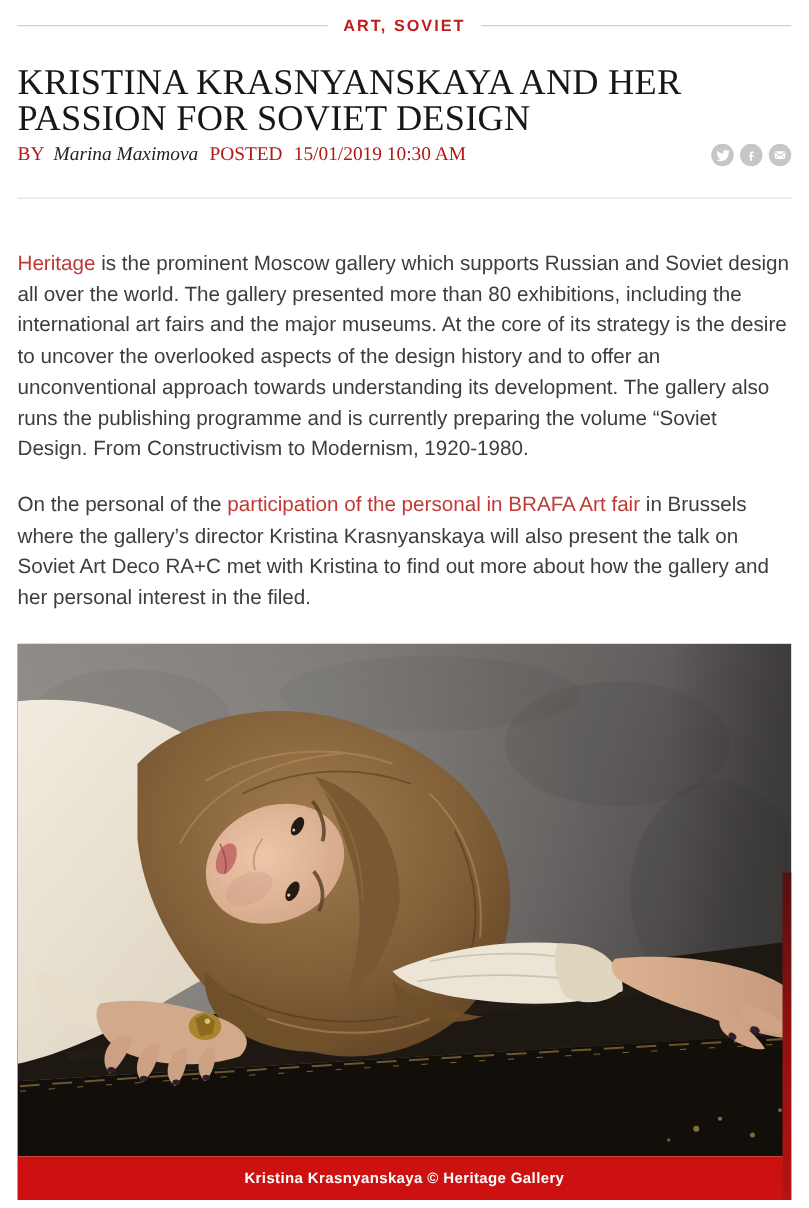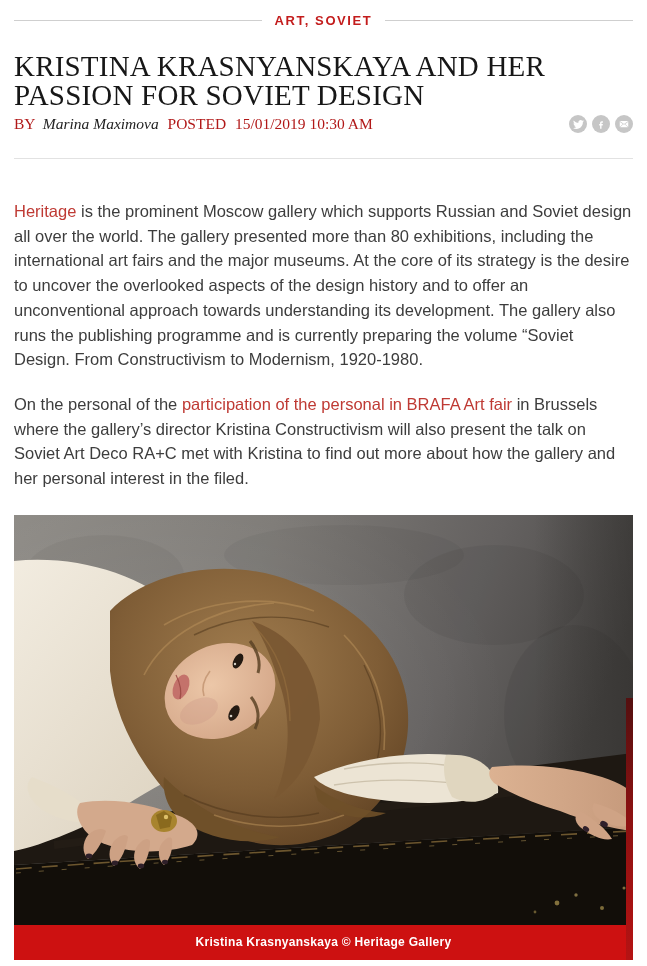--- a/index.html
+++ b/index.html
@@ -113,21 +113,21 @@
         </a>
       </div>
     </div>
 
     <hr class="divider">
   </header>
 
   <main>
     <p class="para para-1"><a class="text-link">Heritage</a><span> is the prominent Moscow gallery which supports Russian and Soviet design all over the world. The gallery presented more than 80 exhibitions, including the international art fairs and the major museums. At the core of its strategy is the desire to uncover the overlooked aspects of the design history and to offer an unconventional approach towards understanding its development. The gallery also runs the publishing programme and is currently preparing the volume “Soviet Design. From Constructivism to Modernism, 1920-1980.</span></p>
 
-    <p class="para para-2"><span>On the personal of the </span><a class="text-link">participation of the personal in BRAFA Art fair</a><span> in Brussels where the gallery’s director Kristina Constructivism will also present the talk on Soviet Art Deco RA+C met with Kristina to find out more about how the gallery and her personal interest in the filed.</span></p>
+    <p class="para para-2"><span>On the personal of the </span><a class="text-link">participation of the personal in BRAFA Art fair</a><span> in Brussels where the gallery’s director Kristina Krasnyanskaya will also present the talk on Soviet Art Deco RA+C met with Kristina to find out more about how the gallery and her personal interest in the filed.</span></p>
 
     <figure class="article-figure">
       <div class="photo">
         <svg viewBox="0 0 619 410" width="619" height="410" preserveAspectRatio="none" role="img">
           <defs>
             <linearGradient id="wallG" x1="0" y1="0" x2="1" y2="0.25">
               <stop offset="0" stop-color="#8e8b86"></stop>
               <stop offset="0.4" stop-color="#7e7b77"></stop>
               <stop offset="0.75" stop-color="#646160"></stop>
               <stop offset="1" stop-color="#4b4947"></stop>

